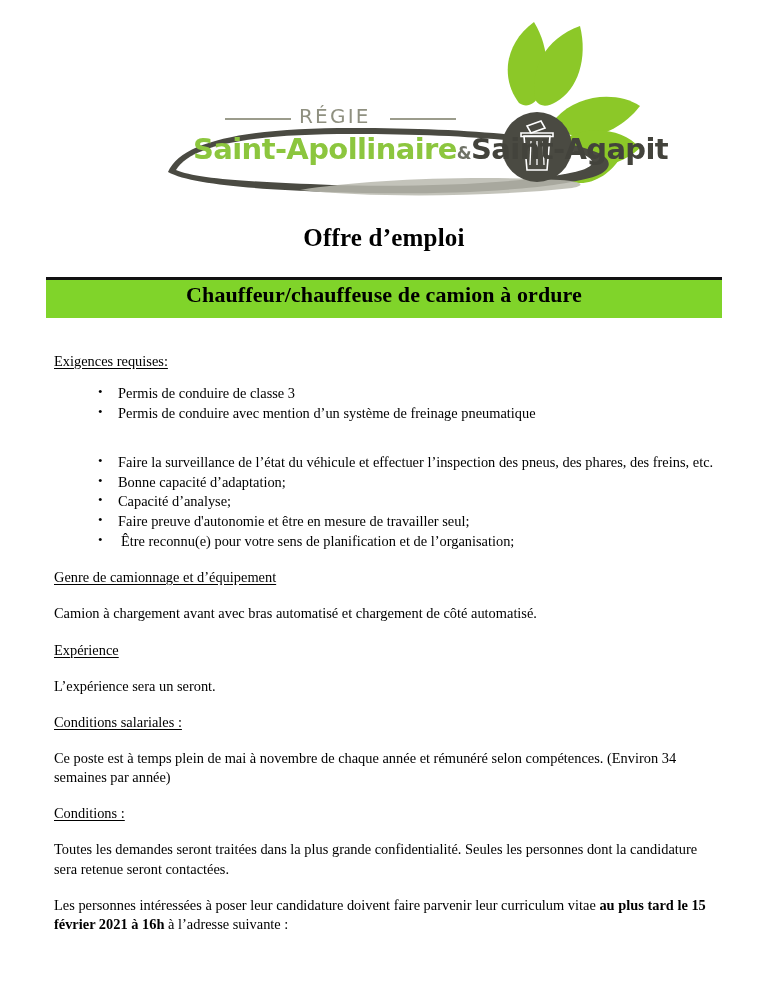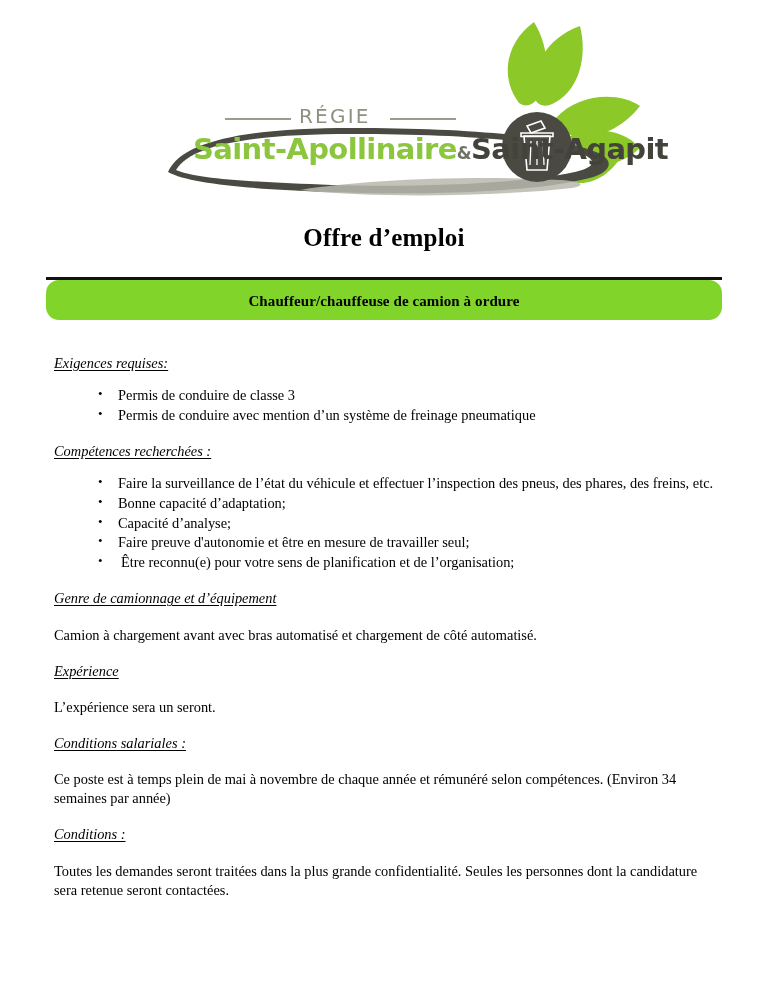--- a/index.html
+++ b/index.html
@@ -71,25 +71,24 @@
     letter-spacing: 0.2px;
   }
   .banner-wrap {
     margin: 0 46px 0 46px;
     border-top: 3px solid #121212;
   }
   .banner {
     background: #7ed321;
     background: #80d42a;
     text-align: center;
-    font-size: 15px;
+    font-size: 22px;
     font-weight: bold;
-    padding: 13px 0 10px 0;
+    padding: 2px 0 10px 0;
     letter-spacing: 0.1px;
-    border-radius: 13px;
   }
 
   
   .content {
     padding: 0 54px 0 54px;
     font-size: 14.4px;
     line-height: 1.33;
   }
   .para {
     margin: 0;
@@ -100,21 +99,21 @@
   .spacer-lg { height: 20px; }
 
   .section-head {
     margin: 0;
     font-size: 14.4px;
     font-weight: normal;
     display: inline-block;
     text-decoration: underline;
     text-underline-offset: 2px;
   }
-  .head-row { margin: 0; font-style: italic; }
+  .head-row { margin: 0; }
 
   ul.bullets {
     margin: 0;
     padding: 0 0 0 44px;
     list-style: none;
   }
   ul.bullets li {
     position: relative;
     margin: 0;
     padding: 0 0 0 20px;
@@ -192,23 +191,20 @@
     <span class="section-head">Exigences  requises: </span>
   </p>
 
   <div class="spacer-sm"></div>
   <ul class="bullets">
     <li>Permis de conduire de classe 3</li>
     <li>Permis de conduire avec mention d’un système de freinage pneumatique</li>
   </ul>
 
   <div class="spacer-md"></div>
-  <p class="head-row">
-    <span class="section-head">Compétences recherchées :</span>
-  </p>
 
   <div class="spacer-sm"></div>
   <ul class="bullets">
     <li>Faire la surveillance de l’état du véhicule et effectuer l’inspection des pneus, des phares, des freins, etc.</li>
     <li>Bonne capacité d’adaptation;</li>
     <li>Capacité d’analyse;</li>
     <li>Faire preuve d'autonomie et être en mesure de travailler seul;</li>
     <li class="nudge">Être reconnu(e) pour votre sens de planification et de l’organisation;</li>
   </ul>
 
@@ -234,16 +230,17 @@
   <p class="para">Ce poste est à temps plein de mai à novembre de chaque année et rémunéré selon compétences. (Environ 34 semaines par année)</p>
 
   <div class="spacer-md"></div>
   <p class="head-row">
     <span class="section-head">Conditions :</span>
   </p>
   <div class="spacer-md"></div>
   <p class="para">Toutes les demandes seront traitées dans la plus grande confidentialité. Seules les personnes dont la candidature sera retenue seront contactées.</p>
 
   <div class="spacer-md"></div>
+  <p class="para"><span>Les personnes intéressées à poser leur candidature doivent faire parvenir leur curriculum vitae </span><b>au plus tard le 15 février 2021 à 16h</b><span> à l’adresse suivante :</span></p>
 
   <div class="spacer-lg"></div>
 
 </div>
 
 </body></html>

